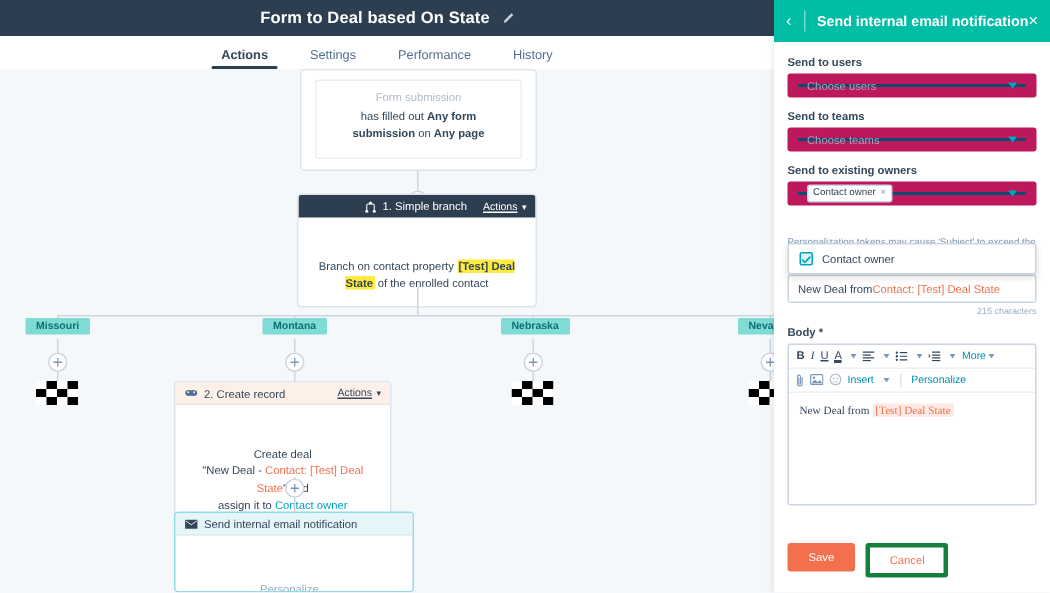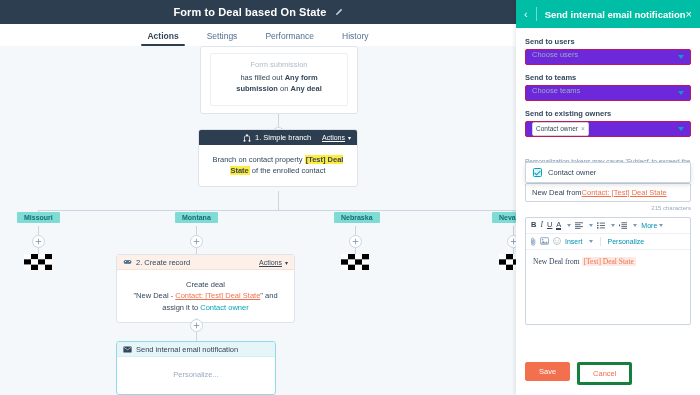--- a/index.html
+++ b/index.html
@@ -92,23 +92,24 @@
   .head-actions{
     font-size:7px;text-decoration:underline;cursor:pointer;white-space:nowrap;
   }
   .card-head.dark .head-actions{color:#ffffff;}
   .card-head.peach .head-actions{color:#33475b;}
   .caret{margin-left:3px;font-size:6px;display:inline-block;}
 
   .card-body{
     padding:9px 10px;text-align:center;font-size:7.5px;color:#33475b;
     line-height:1.5;
+    margin-top:18px;
   }
   .hl-yellow{background:#ffeb3b;padding:0 1px;font-weight:600;}
-  .tok-orange{color:#f2704e;text-decoration:underline;}
+  .tok-orange{color:#f2704e;}
   .tok-teal{color:#00a4bd;}
 
   
   .chip{
     position:absolute;background:#7fdbd4;color:#0f6f74;
     font-size:7px;font-weight:700;padding:2px 7px;border-radius:1px;
     white-space:nowrap;box-sizing:border-box;
   }
 
   
@@ -134,22 +135,22 @@
     white-space:nowrap;
   }
   .panel-close{color:#ffffff;font-size:11px;cursor:pointer;line-height:1;}
 
   .panel-body{
     position:absolute;left:0;top:28px;right:0;bottom:33px;
     padding:9px 9px 0 9px;box-sizing:border-box;overflow:hidden;
   }
   .field-label{font-size:7.5px;color:#33475b;margin-bottom:3px;font-weight:bold;}
   .select{
-    height:16px;border:1px solid #be185d;border-radius:2px;background:#6d28d9;
-    display:flex;padding:0 6px;box-sizing:border-box;
+    height:16px;border:7px solid #be185d;border-radius:2px;background:#0c4a6e;
+    display:flex;align-items:center;padding:0 6px;box-sizing:border-box;
     margin-bottom:8px;position:relative;cursor:pointer;
   }
   .select-placeholder{font-size:7.5px;color:#99acc2;}
   .select-caret{
     position:absolute;right:6px;top:50%;transform:translateY(-50%);
     width:0;height:0;border-left:3.5px solid transparent;
     border-right:3.5px solid transparent;border-top:4px solid #00a4bd;
   }
   .token-chip{
     display:inline-flex;align-items:center;border:1px solid #cbd6e2;
@@ -248,21 +249,21 @@
     <div class="tab">Settings</div>
     <div class="tab">Performance</div>
     <div class="tab">History</div>
   </div>
 
   <div class="canvas">
 
     <div class="trigger-box"></div>
     <div class="trigger-inner">
       <div class="trigger-label">Form submission</div>
-      <div class="trigger-text"><span>has filled out </span><b>Any form submission</b><span> on </span><b>Any deal</b></div>
+      <div class="trigger-text"><span>has filled out </span><b>Any form submission</b><span> on </span><b>Any page</b></div>
     </div>
 
     <div class="vline" style="left:278px;top:68px;height:13px;"></div>
     <div class="plus-node" style="left:272px;top:81px;">
       <svg width="7" height="7" viewBox="0 0 10 10">
           <path d="M5 1v8M1 5h8" stroke="#7c98b6" stroke-width="1.2"></path>
         </svg>
     </div>
     <div class="vline" style="left:278px;top:94px;height:9px;"></div>
 
@@ -314,21 +315,21 @@
     <div class="vline" style="left:196px;top:164px;height:9px;"></div>
     <div class="chip" style="left:175px;top:166px;">Montana</div>
     <div class="vline" style="left:196px;top:180px;height:9px;"></div>
     <div class="plus-node" style="left:190px;top:189px;">
       <svg width="7" height="7" viewBox="0 0 10 10">
           <path d="M5 1v8M1 5h8" stroke="#7c98b6" stroke-width="1.2"></path>
         </svg>
     </div>
     <div class="vline" style="left:196px;top:202px;height:6px;"></div>
 
-    <div class="card" style="left:116px;top:208px;width:179px;">
+    <div class="card" style="left:116px;top:208px;width:145px;">
       <div class="card-head peach">
         <span class="head-icon">
           <svg width="9" height="8" viewBox="0 0 18 14">
               <ellipse cx="6" cy="7" rx="5" ry="4" fill="#516f90"></ellipse>
               <ellipse cx="12" cy="7" rx="5" ry="4" fill="#516f90"></ellipse>
               <circle cx="5" cy="6" r="1.2" fill="#ffffff"></circle>
               <circle cx="13" cy="6" r="1.2" fill="#ffffff"></circle>
             </svg>
         </span>
         <span class="head-title">2. Create record</span>
@@ -442,20 +443,21 @@
           </span>
           <span>Contact owner</span>
         </div>
       </div>
 
       <div class="warn-text" style="margin-top:20px;">Personalization tokens may cause 'Subject' to exceed the maximum length and fail to send.</div>
 
       <div class="subject-box"><span>New Deal from</span><span class="tok-orange">Contact: [Test] Deal State</span></div>
       <div class="char-count">215 characters</div>
 
+      <div class="field-label">Body *</div>
       <div class="editor">
 
         <div class="tb-row">
           <span class="tb-btn bold">B</span>
           <span class="tb-btn ital">I</span>
           <span class="tb-btn under">U</span>
           <span class="tb-btn" style="border-bottom:2px solid #33475b;line-height:.95;">A</span>
           <span class="tb-caret"></span>
           <span class="tb-icon">
             <svg width="8" height="7" viewBox="0 0 10 8">

